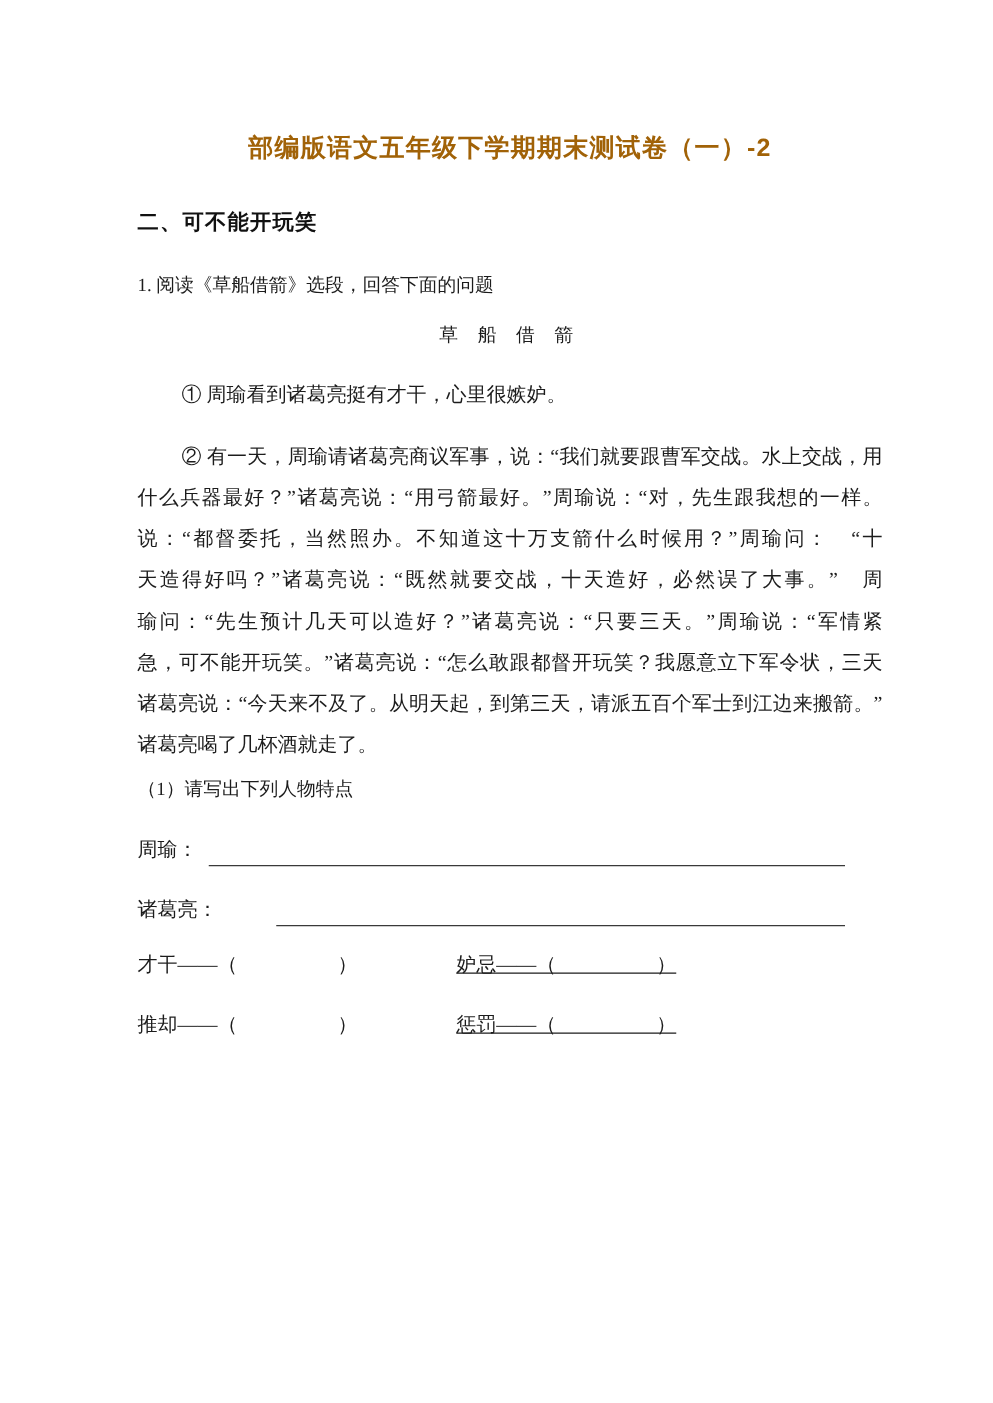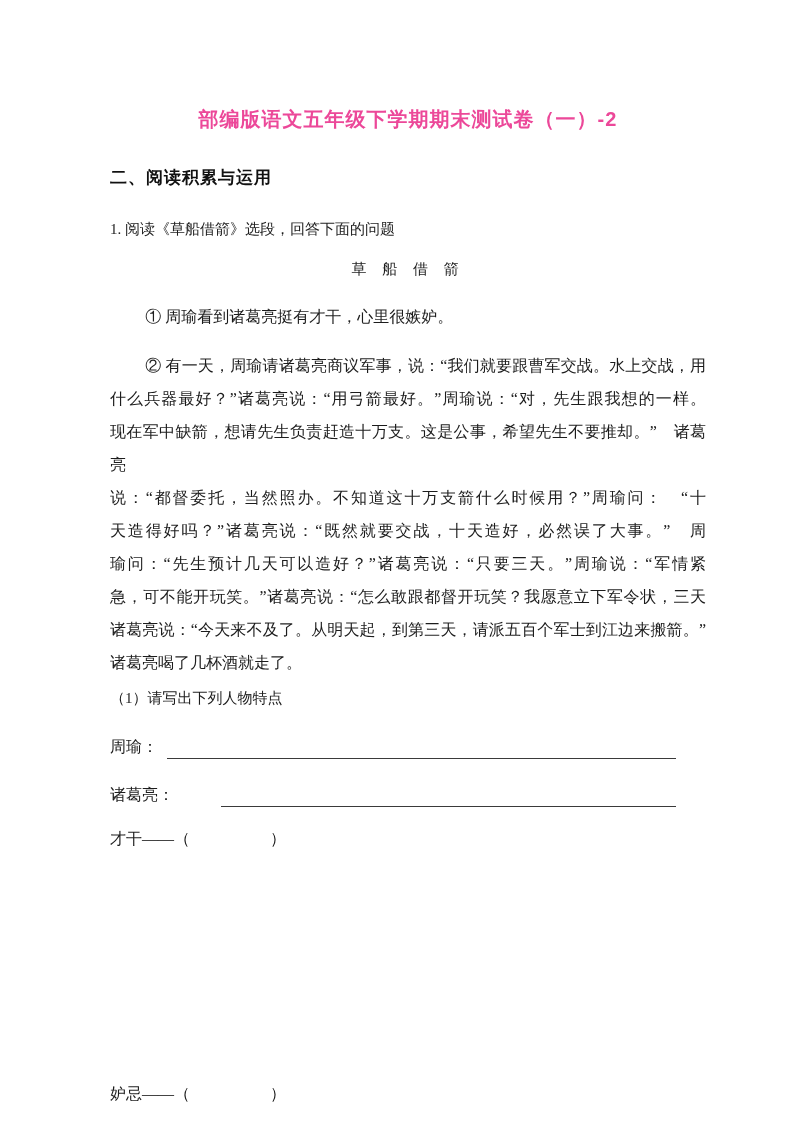--- a/index.html
+++ b/index.html
@@ -14,21 +14,21 @@
     width: 794px; height: 1122px;
     background: #ffffff;
     padding: 104px 88px 0 110px;
   }
   .doc-title {
     font-family: "Liberation Sans", sans-serif;
     font-size: 20px; font-weight: bold;
     line-height: 30px;
     text-align: center;
     letter-spacing: 1px;
-    color: #ec4899;
+    color: #a16207;
     margin: 0 0 32px 0;
   }
   .section-heading {
     font-family: "Liberation Sans", sans-serif;
     font-size: 17px; font-weight: bold;
     line-height: 24px;
     color: #111;
     margin: 0 0 28px 0;
     letter-spacing: 1px;
   }
@@ -82,50 +82,48 @@
     flex: 1 1 auto;
     border-bottom: 1px solid #3a3a3a;
     height: 22px;
     margin-left: 9px;
     margin-right: 30px;
   }
   .sub-label.second { margin-top: 36px; }
   .syn-row {
     display: flex;
     margin-top: 24px;
-    flex-direction: column;
   }
   .syn-row.first { margin-top: 20px; }
   .syn-cell {
     font-size: 16px;
     line-height: 24px;
     white-space: pre;
   }
   .syn-cell.col1 { flex: 0 0 255px; }
-  .syn-cell.col2 { flex: 1 1 auto; }
+  .syn-cell.col2 { flex: 1 1 auto; text-decoration: underline; }
 </style>
 </head>
 <body>
 
 <div class="page">
 
   <h1 class="doc-title">部编版语文五年级下学期期末测试卷（一）-2</h1>
 
-  <h2 class="section-heading">二、阅读积累与运用</h2>
+  <h2 class="section-heading">二、可不能开玩笑</h2>
 
   <div class="q1-prompt">1. 阅读《草船借箭》选段，回答下面的问题</div>
 
   <div class="passage-title">草 船 借 箭</div>
 
   <div class="para1">① 周瑜看到诸葛亮挺有才干，心里很嫉妒。</div>
 
   <div class="para2">
     <div class="pline first">② 有一天，周瑜请诸葛亮商议军事，说：“我们就要跟曹军交战。水上交战，用</div>
     <div class="pline">什么兵器最好？”诸葛亮说：“用弓箭最好。”周瑜说：“对，先生跟我想的一样。</div>
-    <div class="pline">现在军中缺箭，想请先生负责赶造十万支。这是公事，希望先生不要推却。”　诸葛亮</div>
     <div class="pline">说：“都督委托，当然照办。不知道这十万支箭什么时候用？”周瑜问：　“十</div>
     <div class="pline">天造得好吗？”诸葛亮说：“既然就要交战，十天造好，必然误了大事。”　周</div>
     <div class="pline">瑜问：“先生预计几天可以造好？”诸葛亮说：“只要三天。”周瑜说：“军情紧</div>
     <div class="pline">急，可不能开玩笑。”诸葛亮说：“怎么敢跟都督开玩笑？我愿意立下军令状，三天</div>
     <div class="pline">诸葛亮说：“今天来不及了。从明天起，到第三天，请派五百个军士到江边来搬箭。”</div>
     <div class="pline last">诸葛亮喝了几杯酒就走了。</div>
   </div>
 
   <div class="sub-label">（1）请写出下列人物特点</div>
 

